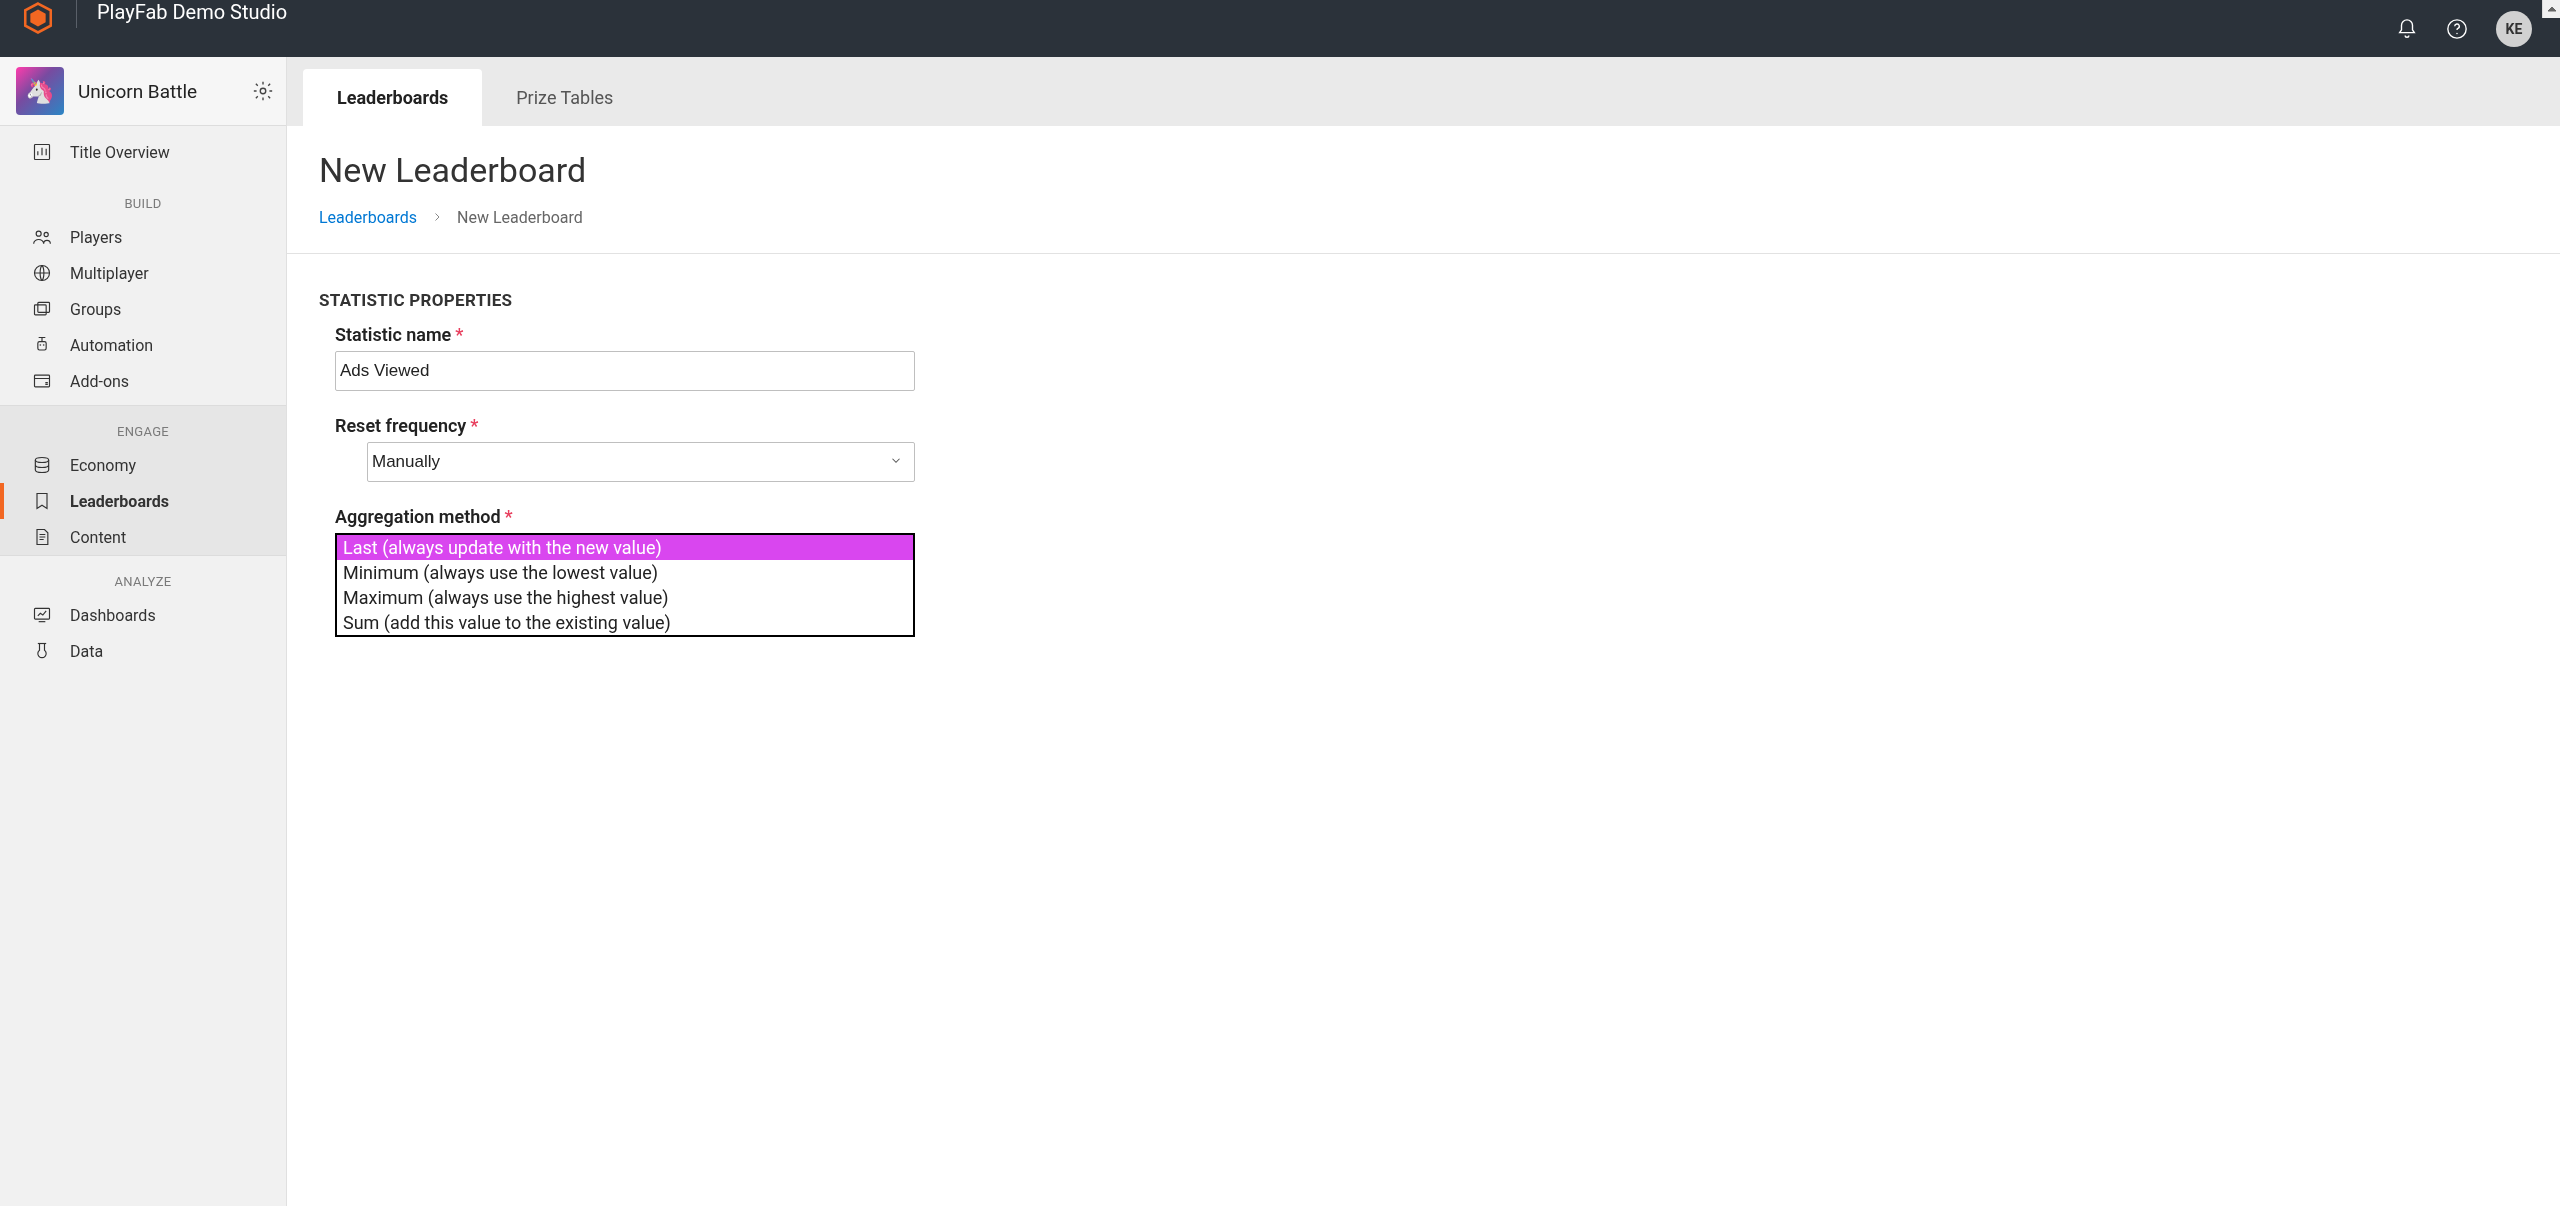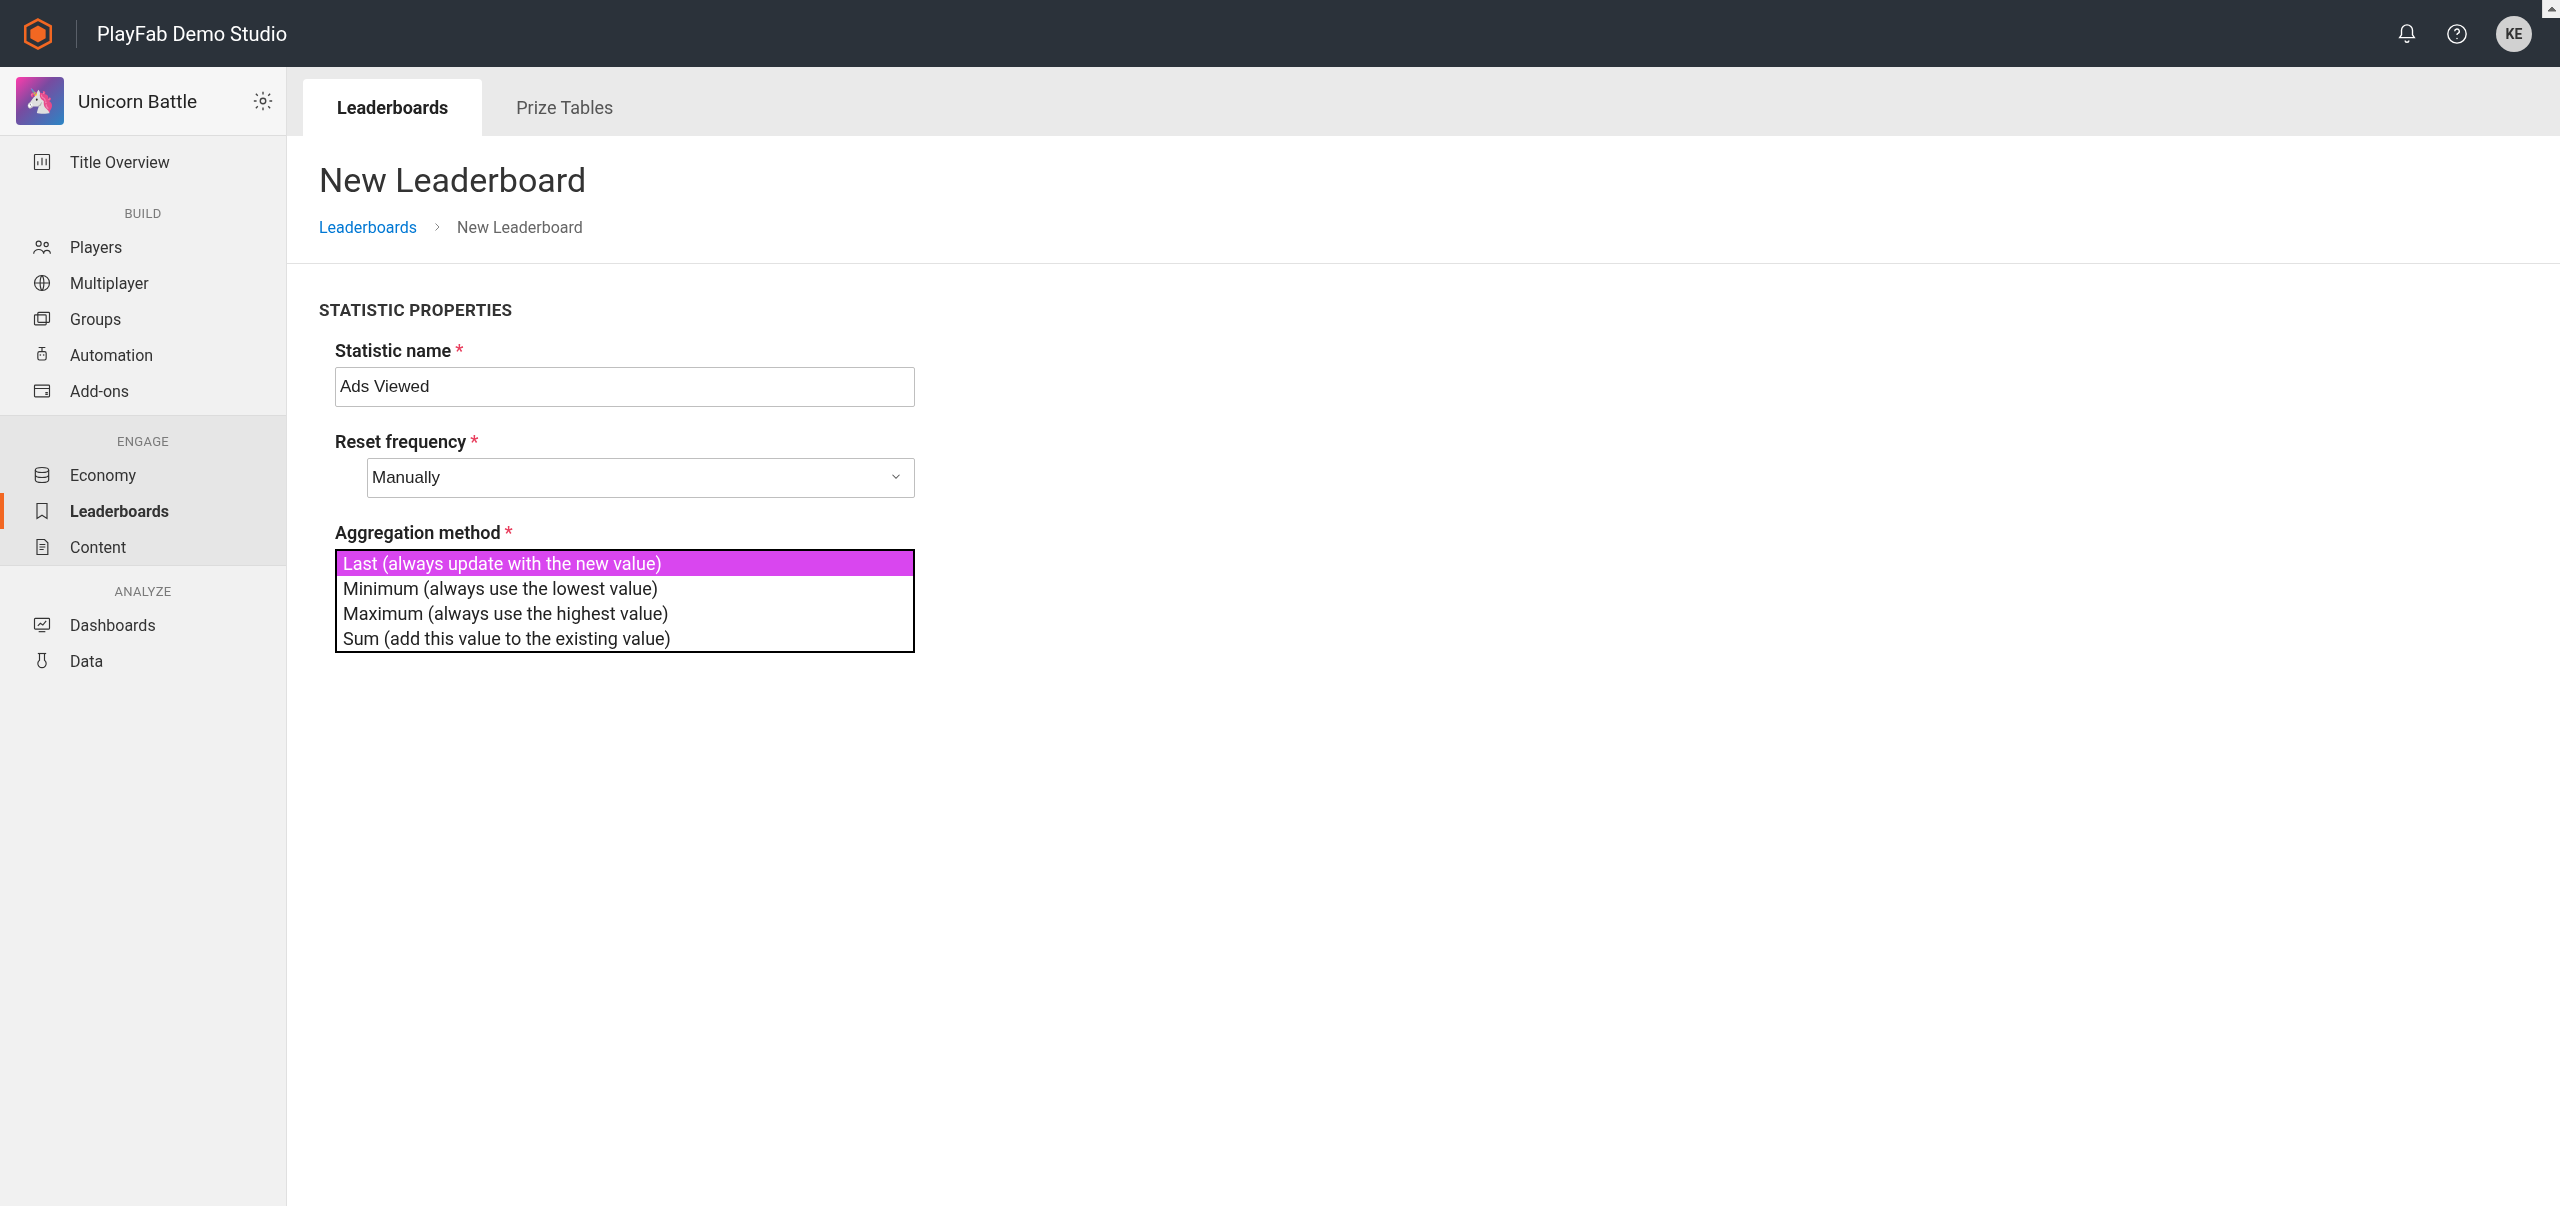--- a/index.html
+++ b/index.html
@@ -6,25 +6,24 @@
   html, body { height: 100%; }
   body {
     font-family: "Segoe UI", -apple-system, Roboto, Arial, sans-serif;
     background: #fff;
     color: #222;
     overflow: hidden;
   }
 
   
   .topbar {
-    height: 67px;
+    height: 57px;
     background: #2b323a;
     color: #fff;
     display: flex;
-    align-items: center;
     padding: 0 10px 0 20px;
   }
   .logo-hex {
     width: 36px; height: 36px;
     display: inline-flex; align-items:center; justify-content:center;
   }
   .logo-hex svg { width: 34px; height: 34px; }
   .vbar {
     width: 1px; height: 28px; background: #5a6069; margin: 0 20px;
   }
@@ -109,21 +108,21 @@
   .content {
     flex:1; background:#fff; overflow-y:auto; padding: 0;
   }
   .content-inner { padding: 24px 32px 60px 32px; }
   .page-title { font-size:34px; font-weight:400; margin-bottom: 18px; color:#333;}
   .breadcrumb { display:flex; align-items:center; gap:14px; font-size:16px; color:#666; padding-bottom: 26px; border-bottom:1px solid #e2e2e2; margin: 0 -32px; padding-left:32px; padding-right:32px; }
   .breadcrumb a { color:#0078d4; text-decoration:none; cursor:pointer; }
   .breadcrumb .chev svg { width:12px; height:12px; stroke:#888; fill:none; stroke-width:2; }
 
   .form-section { margin-top: 36px; }
-  .section-heading { font-size:17px; font-weight:700; letter-spacing:.3px; color:#333; margin-bottom: 20px; }
+  .section-heading { font-size:17px; font-weight:700; letter-spacing:.3px; color:#333; margin-bottom: 14px; }
   .form-field { margin: 0 0 24px 16px; max-width: 580px; }
   .form-label { font-size:18px; font-weight:600; color:#222; margin-bottom:6px; display:block; }
   .req { color:#e83e5d; margin-left:4px; }
   .text-input, .select-box {
     width:100%; height:40px; border:1px solid #bfbfbf; border-radius:2px;
     padding: 0 4px; font-size:17px; color:#222; background:#fff;
   }
   .select-wrapper { position:relative;margin-left:32px; }
   .select-wrapper .chev-down {
     position:absolute; right:12px; top:50%; transform:translateY(-50%); pointer-events:none;

